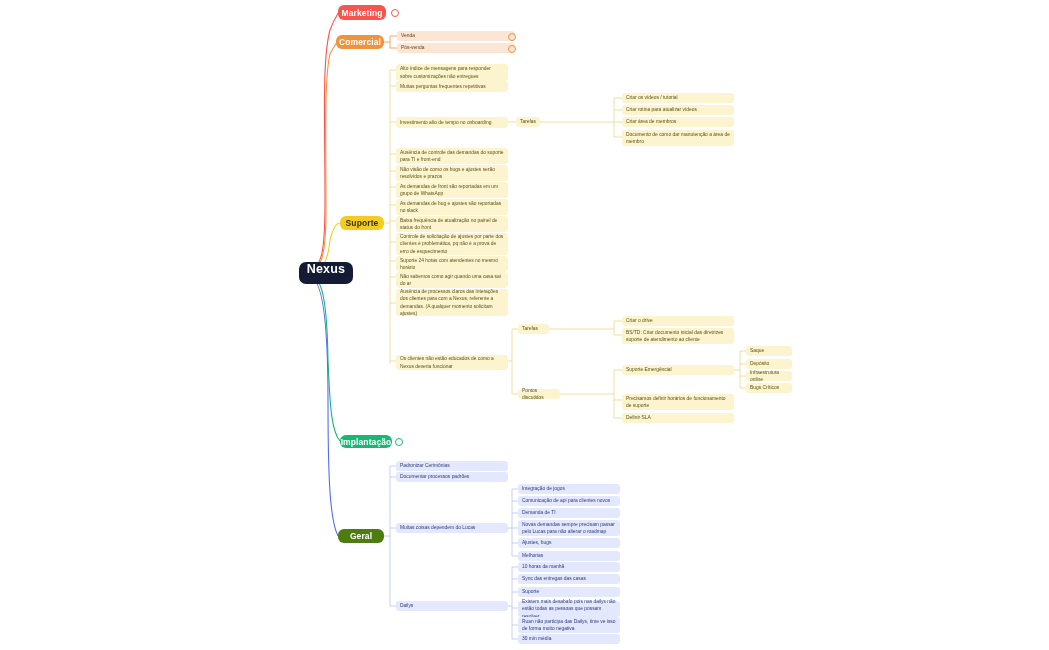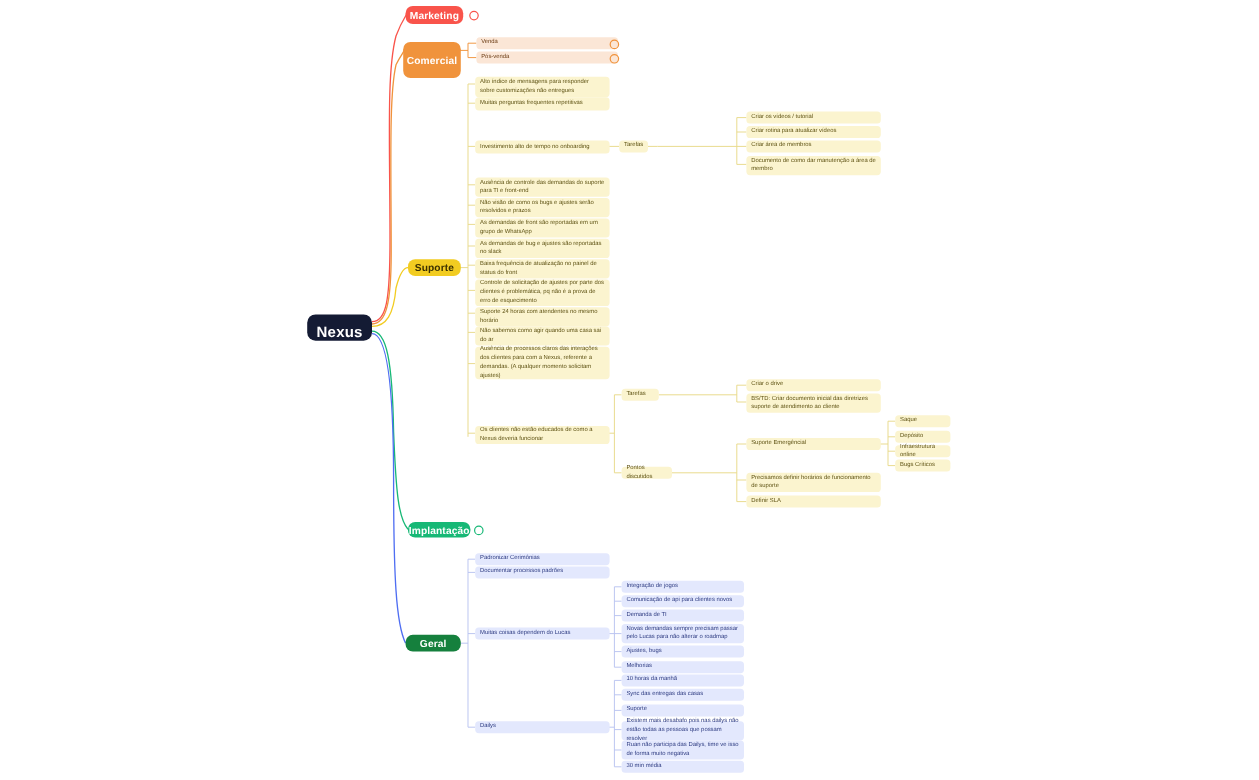--- a/index.html
+++ b/index.html
@@ -9,33 +9,33 @@
     position:relative;overflow:hidden;
   }
   #canvas{position:absolute;inset:0;}
   svg.links{position:absolute;left:0;top:0;width:1049px;height:650px;pointer-events:none;}
   .node{position:absolute;box-sizing:border-box;}
 
   
   .root{
     background:#141b34;color:#ffffff;border-radius:7px;
     font-size:12.5px;font-weight:bold;letter-spacing:.2px;
-    display:flex;align-items:flex-end;justify-content:center;
+    display:flex;align-items:flex-start;justify-content:center;margin-left:43px;
   }
 
   
   .pill{
     border-radius:6px;display:flex;align-items:center;justify-content:center;
     font-size:8.5px;font-weight:bold;color:#ffffff;letter-spacing:.1px;
   }
   .pill.marketing{background:#f9544b;text-align:center;}
   .pill.comercial{background:#f0933c;}
   .pill.suporte{background:#f2cc21;color:#3c3100;}
   .pill.implantacao{background:#17b876;}
-  .pill.geral{background:#15803d;}
+  .pill.geral{background:#4d7c0f;}
 
   
   .card{
     border-radius:3px;font-size:4.9px;line-height:1.5;
     padding:2.5px 4px;display:flex;align-items:center;
     box-sizing:border-box;
   }
   .card.orange{background:#fbe6d6;color:#6b3c14;}
   .card.yellow{background:#fbf4cf;color:#5d5112;}
   .card.blue{background:#e3e8fd;color:#2c3a80;}
@@ -145,21 +145,21 @@
 
   <div class="node root" style="left:256px;top:262px;width:54px;height:22px;">
     <span>Nexus</span>
   </div>
 
   <div class="node pill marketing" style="left:338px;top:5px;width:48px;height:15px;">
     <span>Marketing</span>
   </div>
   <div class="badge red" style="left:391px;top:9px;"></div>
 
-  <div class="node pill comercial" style="left:336px;top:35px;width:48px;height:30px;">
+  <div class="node pill comercial" style="left:336px;top:35px;width:48px;height:14px;">
     <span>Comercial</span>
   </div>
 
   <div class="node card orange" style="left:397px;top:31px;width:118px;height:10px;">
     <span>Venda</span>
   </div>
   <div class="badge orange" style="left:508px;top:33px;"></div>
 
   <div class="node card orange" style="left:397px;top:43px;width:118px;height:10px;">
     <span>Pós-venda</span>

